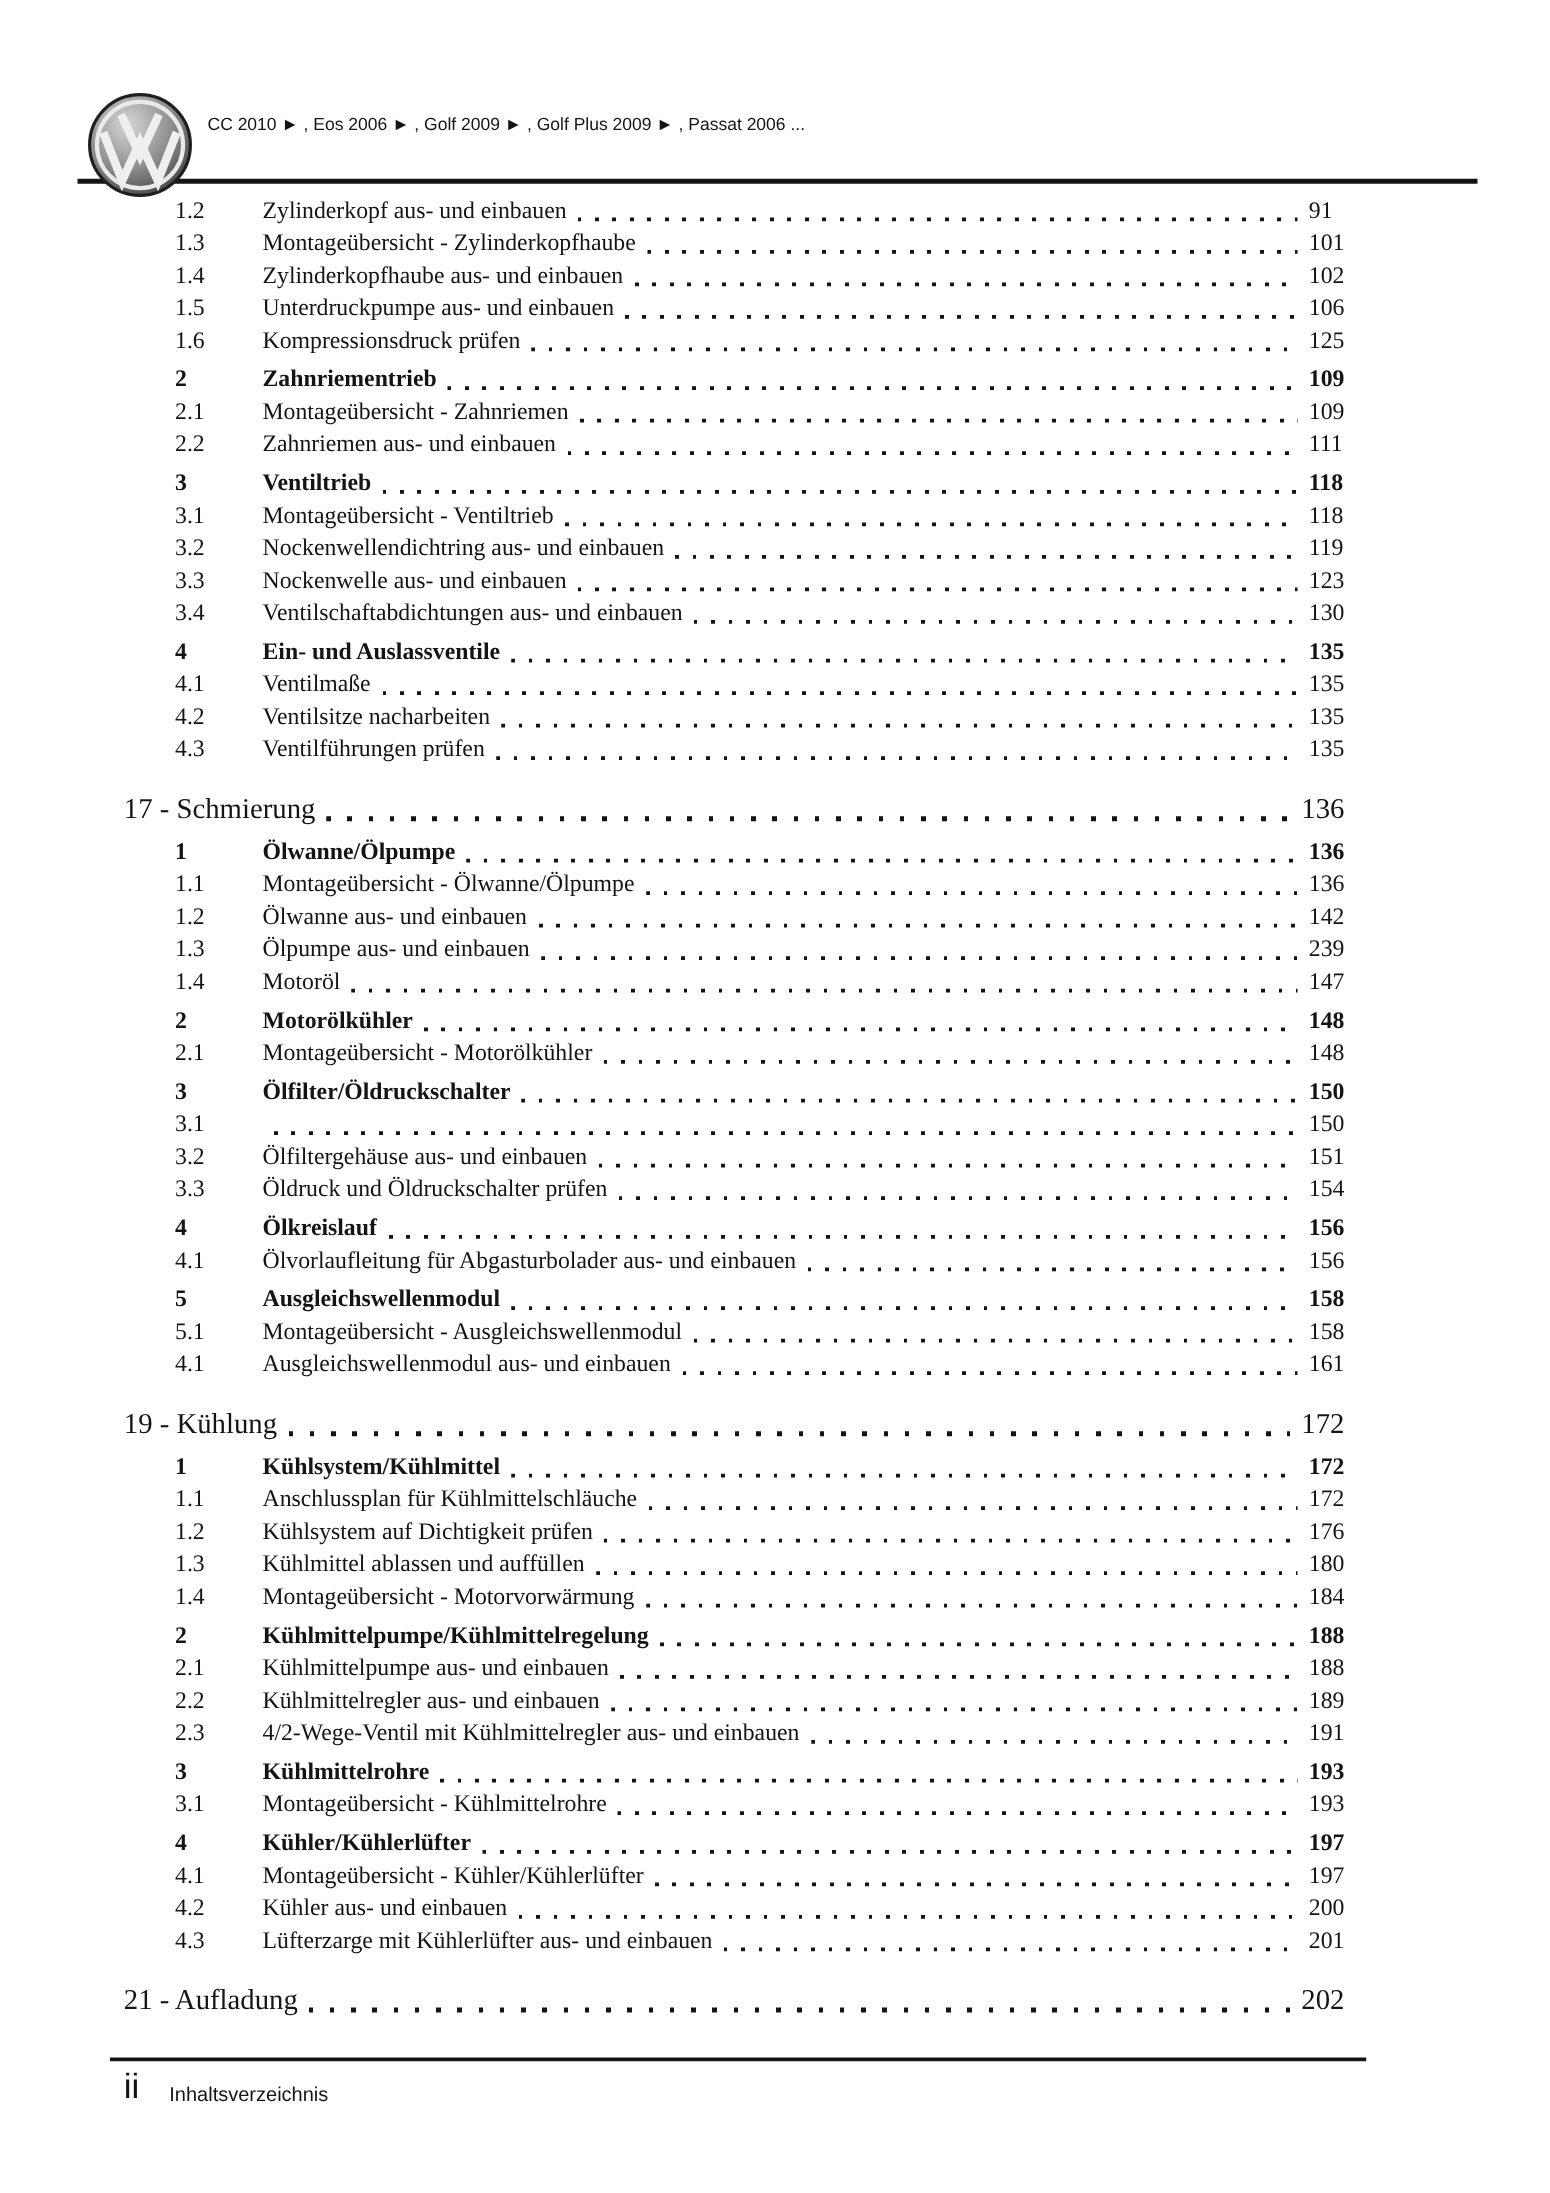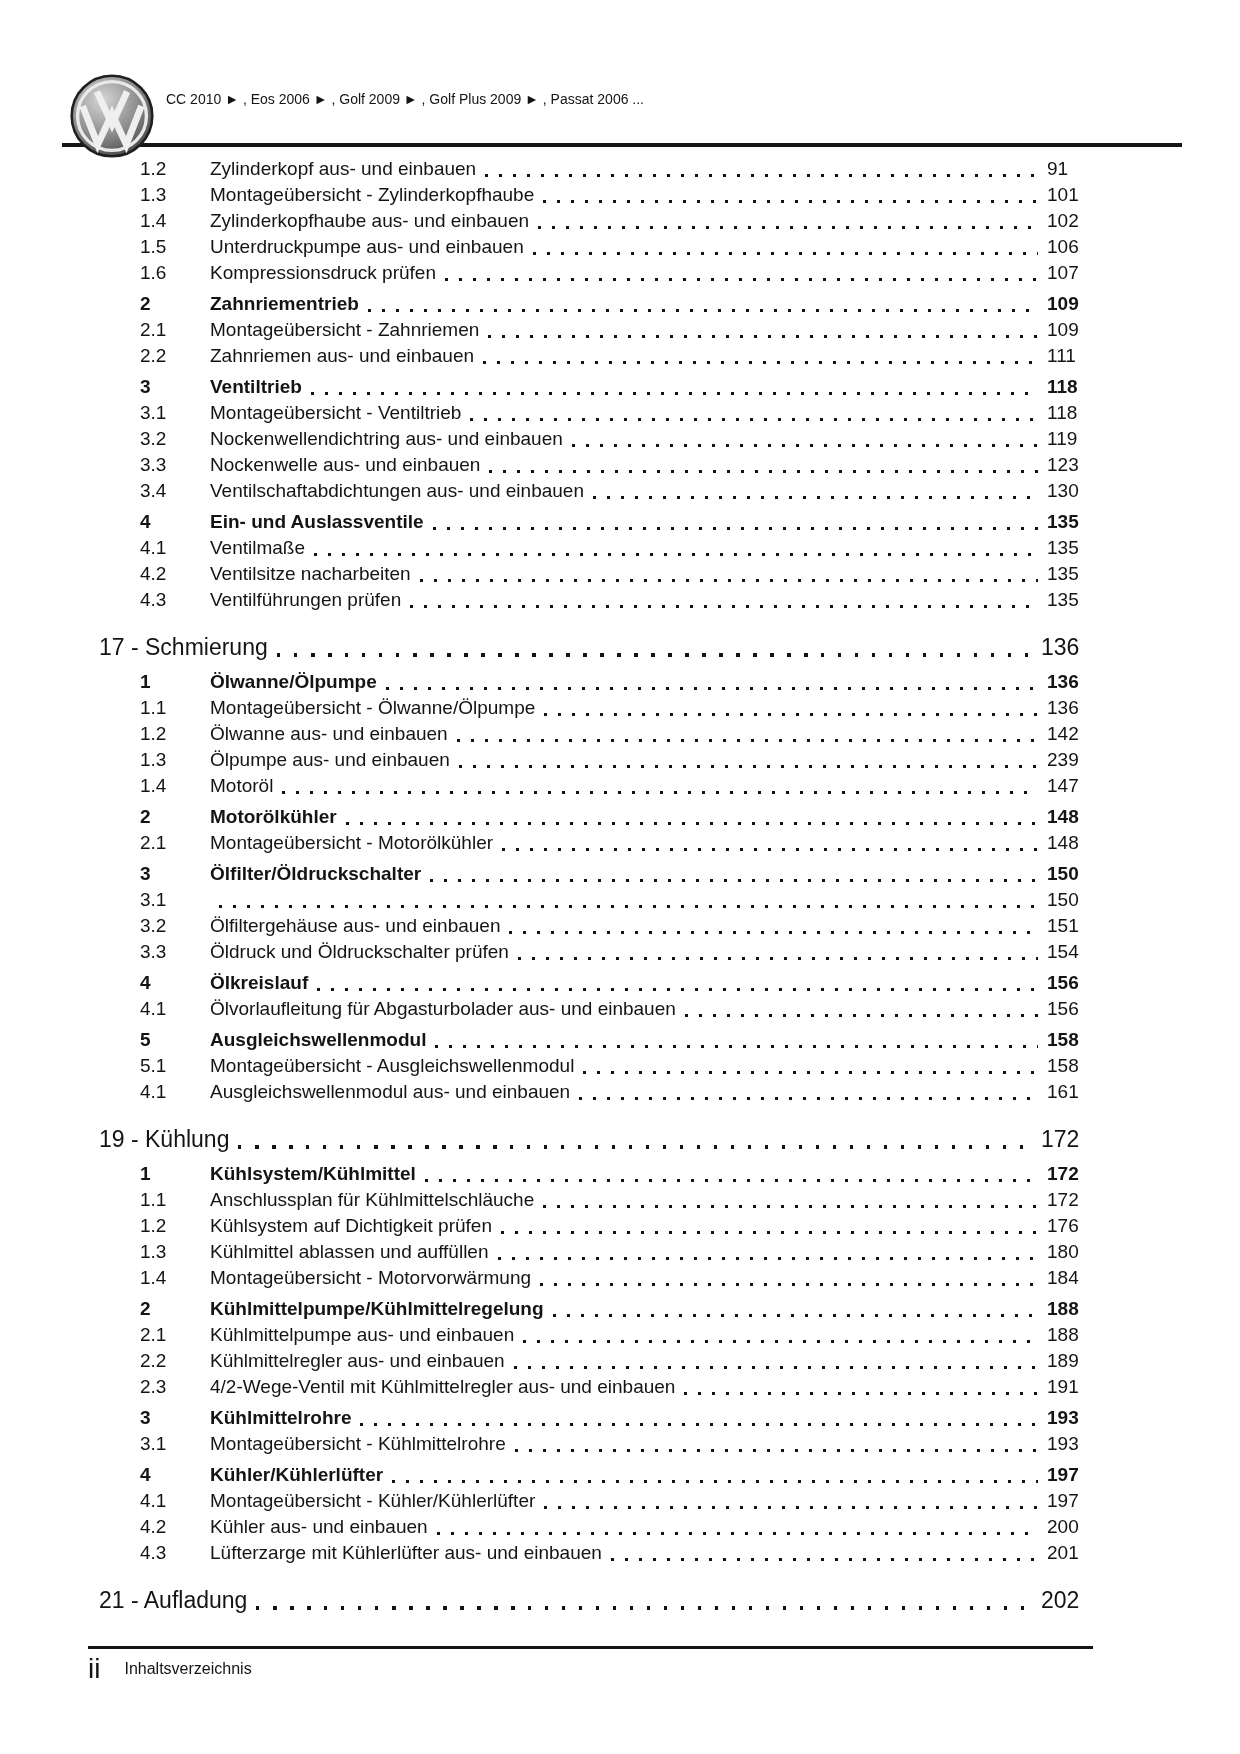--- a/index.html
+++ b/index.html
@@ -6,39 +6,39 @@
   body{
     width:1240px;height:1754px;background:#ffffff;color:#141414;
     font-family:"Liberation Sans", sans-serif;position:relative;overflow:hidden;
   }
   
   .header-rule{position:absolute;left:62px;top:143px;width:1120px;height:4px;background:#151515;}
   .logo-wrap{position:absolute;left:70px;top:74px;width:84px;height:84px;}
   .header-text{position:absolute;left:166px;top:86px;font-size:14px;line-height:27px;white-space:nowrap;}
   
   .toc{position:absolute;left:88px;top:156px;width:1005px;}
-  .row{display:flex;align-items:baseline;}
+  .row{display:flex;align-items:baseline;font-family:Liberation Serif, serif;}
   .entry{font-size:19px;line-height:26px;padding-left:52px;}
   .entry.bold{font-weight:bold;margin-top:5px;}
   .num{flex:none;width:70px;}
   .title{flex:none;white-space:nowrap;}
   .leader{
     flex:1;height:3px;margin:0 9px 5px 9px;align-self:flex-end;min-width:20px;
     background-image:repeating-linear-gradient(to right,#141414 0 3px,transparent 3px 14px);
   }
   .page{flex:none;width:46px;text-align:left;}
   .chapter{font-size:23px;line-height:32px;margin-top:18px;margin-bottom:6px;margin-left:11px;}
   .chapter .leader{
     height:4px;margin-bottom:6px;
     background-image:repeating-linear-gradient(to right,#141414 0 3.5px,transparent 3.5px 17px);
   }
   .chapter .page{width:52px;font-weight:normal;}
   
   .footer-rule{position:absolute;left:88px;top:1646px;width:1005px;height:3px;background:#151515;}
-  .footer-text{position:absolute;left:88px;top:1652px;display:flex;align-items:center;}
+  .footer-text{position:absolute;left:99px;top:1652px;display:flex;align-items:flex-end;}
   .footer-page{font-size:28px;line-height:34px;}
   .footer-label{font-size:16px;margin-left:24px;}
 </style>
 </head>
 <body>
 
 <div>
 
   <div class="header-rule"></div>
 
@@ -84,21 +84,21 @@
       <div class="row entry">
         <span class="num">1.5</span>
         <span class="title">Unterdruckpumpe aus- und einbauen</span>
         <span class="leader"></span>
         <span class="page">106</span>
       </div>
       <div class="row entry">
         <span class="num">1.6</span>
         <span class="title">Kompressionsdruck prüfen</span>
         <span class="leader"></span>
-        <span class="page">107</span>
+        <span class="page">125</span>
       </div>
       <div class="row entry bold">
         <span class="num">2</span>
         <span class="title">Zahnriementrieb</span>
         <span class="leader"></span>
         <span class="page">109</span>
       </div>
       <div class="row entry">
         <span class="num">2.1</span>
         <span class="title">Montageübersicht - Zahnriemen</span>

